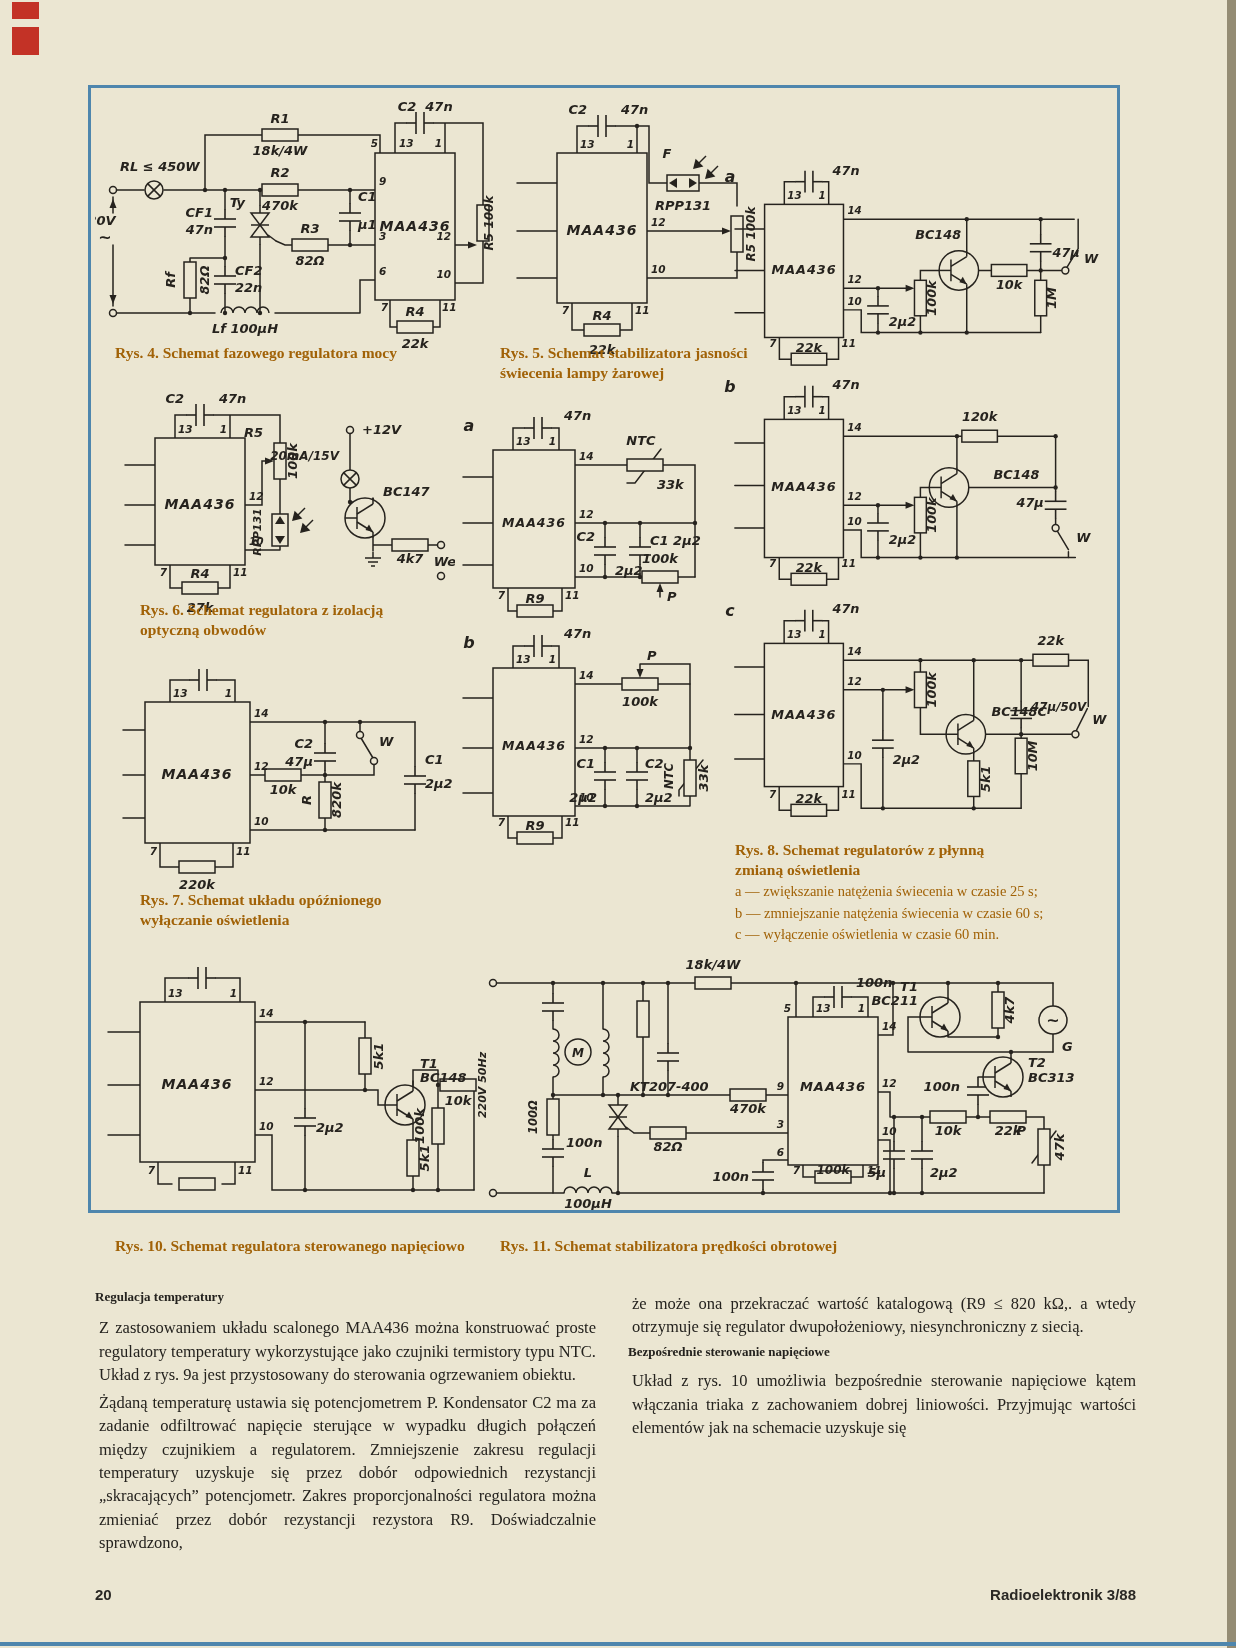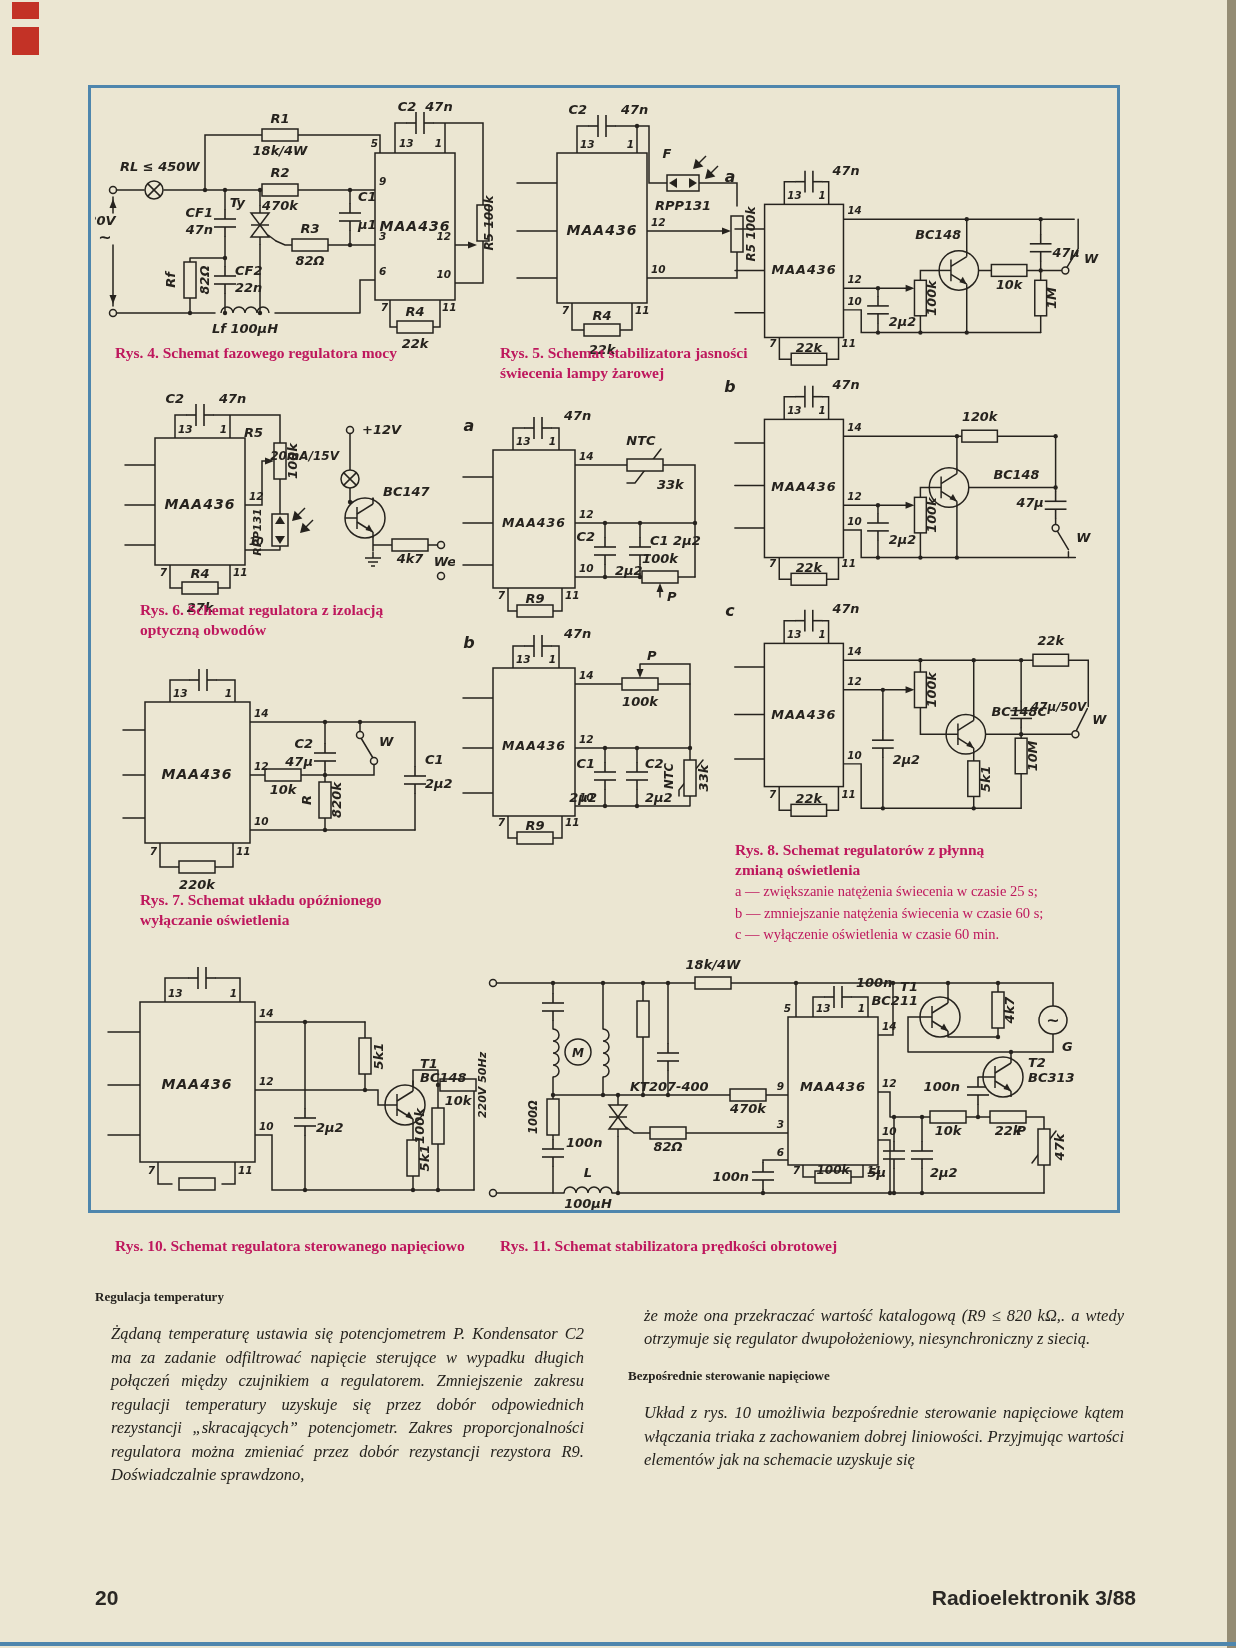--- a/index.html
+++ b/index.html
@@ -13,29 +13,29 @@
   svg.schem{position:absolute;}
   .wires{stroke:#26231e;stroke-width:1.5;fill:none;stroke-linecap:round;}
   .d{fill:#26231e;stroke:none;}
   .comp{fill:#ece7d3;stroke:#26231e;stroke-width:1.5;}
   .t{font-family:"DejaVu Sans",sans-serif;font-style:italic;font-weight:700;font-size:13px;
      fill:#26231e;text-anchor:middle;stroke:none;}
   .ts{text-anchor:start}.te{text-anchor:end}
   .tp{font-size:10.5px}
   .tic{font-size:14px;letter-spacing:1px}
   .ttag{font-size:16px}
-  .cap{position:absolute;font-weight:700;font-size:15.5px;line-height:1.3;color:#be185d;}
+  .cap{position:absolute;font-weight:700;font-size:15.5px;line-height:1.3;color:#a16207;}
   .capsub{font-weight:400;font-size:14.5px;line-height:1.35;margin:2px 0 0 0;}
   .col{position:absolute;top:1288px;font-size:16.5px;line-height:1.42;text-align:justify;}
   .col h3{font-size:13px;margin:0 0 10px 0;}
-  .col p{margin:16px;font-style:italic;}
+  .col p{margin:4px;}
   .col p.sp{margin-top:14px;}
   .col h3.h2{margin:0 0 8px 0;}
   .footer{position:absolute;top:1586px;font-family:"Liberation Sans",sans-serif;
-          font-weight:700;font-size:21px;color:#2a2824;}
+          font-weight:700;font-size:15px;color:#2a2824;}
   .botline{position:absolute;left:0;top:1642px;width:100%;height:4px;background:#4e86ad;}
 </style>
 </head>
 <body>
 
 <div class="page">
 <div class="edge"></div>
 <div class="redmark rm1"></div>
 <div class="redmark rm2"></div>
 <div class="frame"></div>
@@ -746,20 +746,21 @@
   <text class="t tp te" x="306" y="231">6</text>
   <text class="t tp ts" x="404" y="162">12</text>
   <text class="t tp ts" x="404" y="210">10</text>
   <text class="t tp te" x="322" y="249">7</text>
   <text class="t tp ts" x="389" y="249">11</text>
 </svg>
 <div class="cap" style="left:500px;top:1236px;width:480px">Rys. 11. Schemat stabilizatora prędkości obrotowej</div>
 
 <div class="col" style="left:95px;width:505px">
   <h3>Regulacja temperatury</h3>
+  <p>Z zastosowaniem układu scalonego MAA436 można konstruować proste regulatory temperatury wykorzystujące jako czujniki termistory typu NTC. Układ z rys. 9a jest przystosowany do sterowania ogrzewaniem obiektu.</p>
   <p>Żądaną temperaturę ustawia się potencjometrem P. Kondensator C2 ma za zadanie odfiltrować napięcie sterujące w wypadku długich połączeń między czujnikiem a regulatorem. Zmniejszenie zakresu regulacji temperatury uzyskuje się przez dobór odpowiednich rezystancji „skracających” potencjometr. Zakres proporcjonalności regulatora można zmieniać przez dobór rezystancji rezystora R9. Doświadczalnie sprawdzono,</p>
 </div>
 <div class="col" style="left:628px;width:512px">
   <p>że może ona przekraczać wartość katalogową (R9 ≤ 820 kΩ,. a wtedy otrzymuje się regulator dwupołożeniowy, niesynchroniczny z siecią.</p>
   <h3 class="h2">Bezpośrednie sterowanie napięciowe</h3>
   <p>Układ z rys. 10 umożliwia bezpośrednie sterowanie napięciowe kątem włączania triaka z zachowaniem dobrej liniowości. Przyjmując wartości elementów jak na schemacie uzyskuje się</p>
 </div>
 
 <div class="footer" style="left:95px">20</div>
 <div class="footer" style="right:100px">Radioelektronik 3/88</div>

